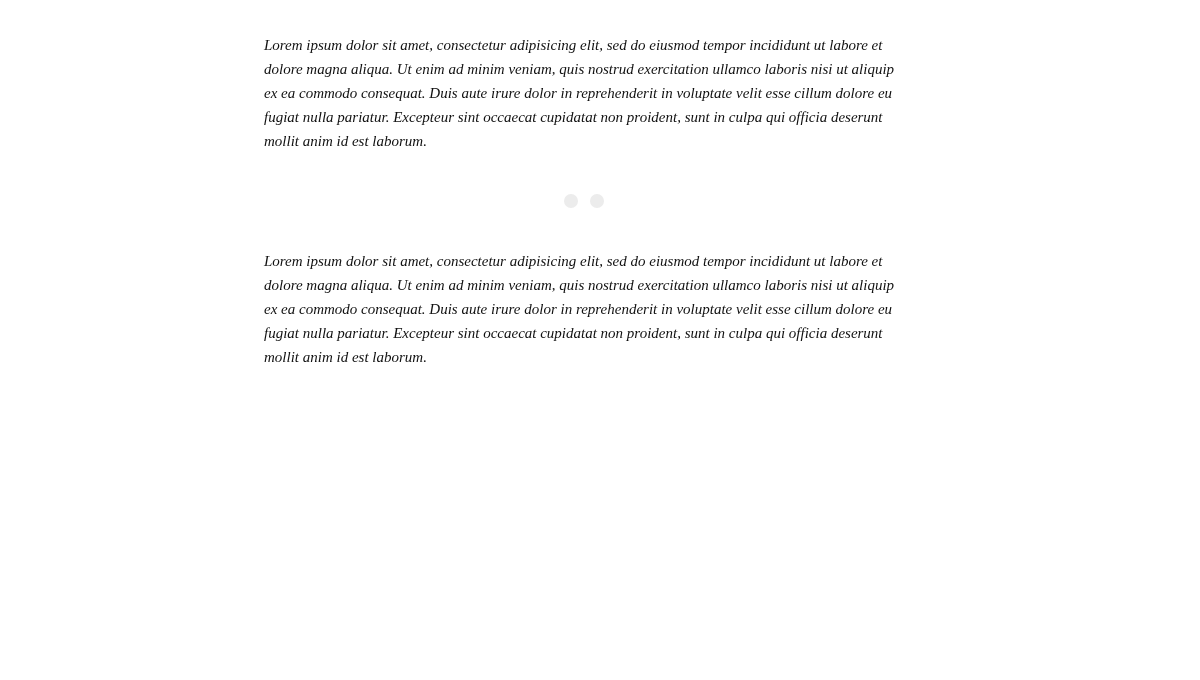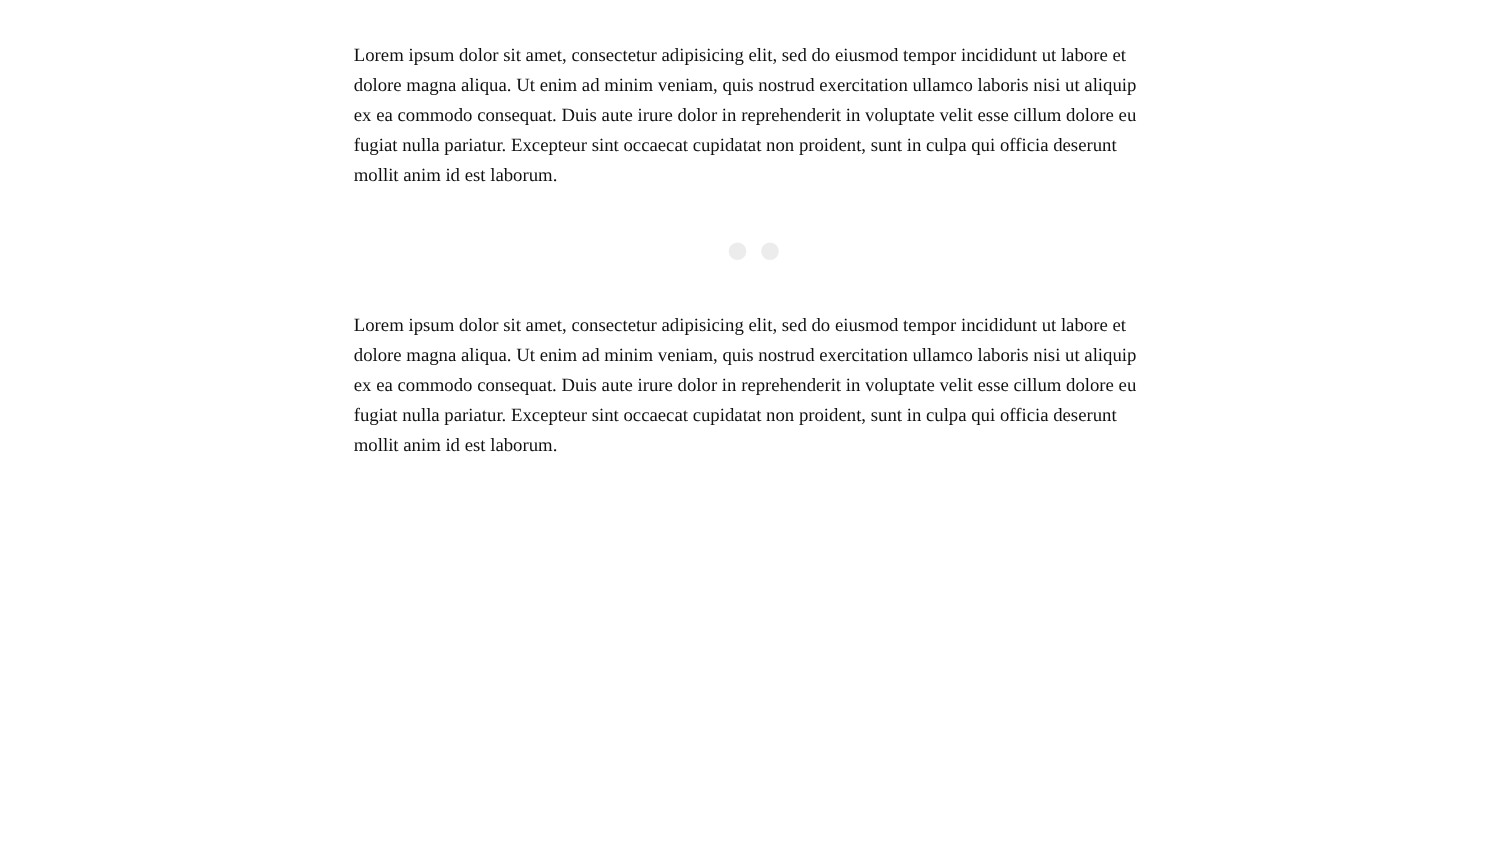--- a/index.html
+++ b/index.html
@@ -1,17 +1,17 @@
 <!DOCTYPE html>
 <html><head>
 <meta charset="utf-8">
 <style>
   html, body { margin: 0; padding: 0; background: #ffffff; }
   body { width: 1200px; height: 680px; overflow: hidden; }
-  .container { position: absolute; left: 283px; top: 33px; width: 640px; }
+  .container { position: absolute; left: 264px; top: 33px; width: 640px; font-style: italic; }
   p.para {
     margin: 0;
     font-family: "Liberation Serif", "DejaVu Serif", serif;
     font-size: 15px;
     line-height: 24px;
     color: #111111;
   }
   .dots {
     height: 96px;
     display: flex;

